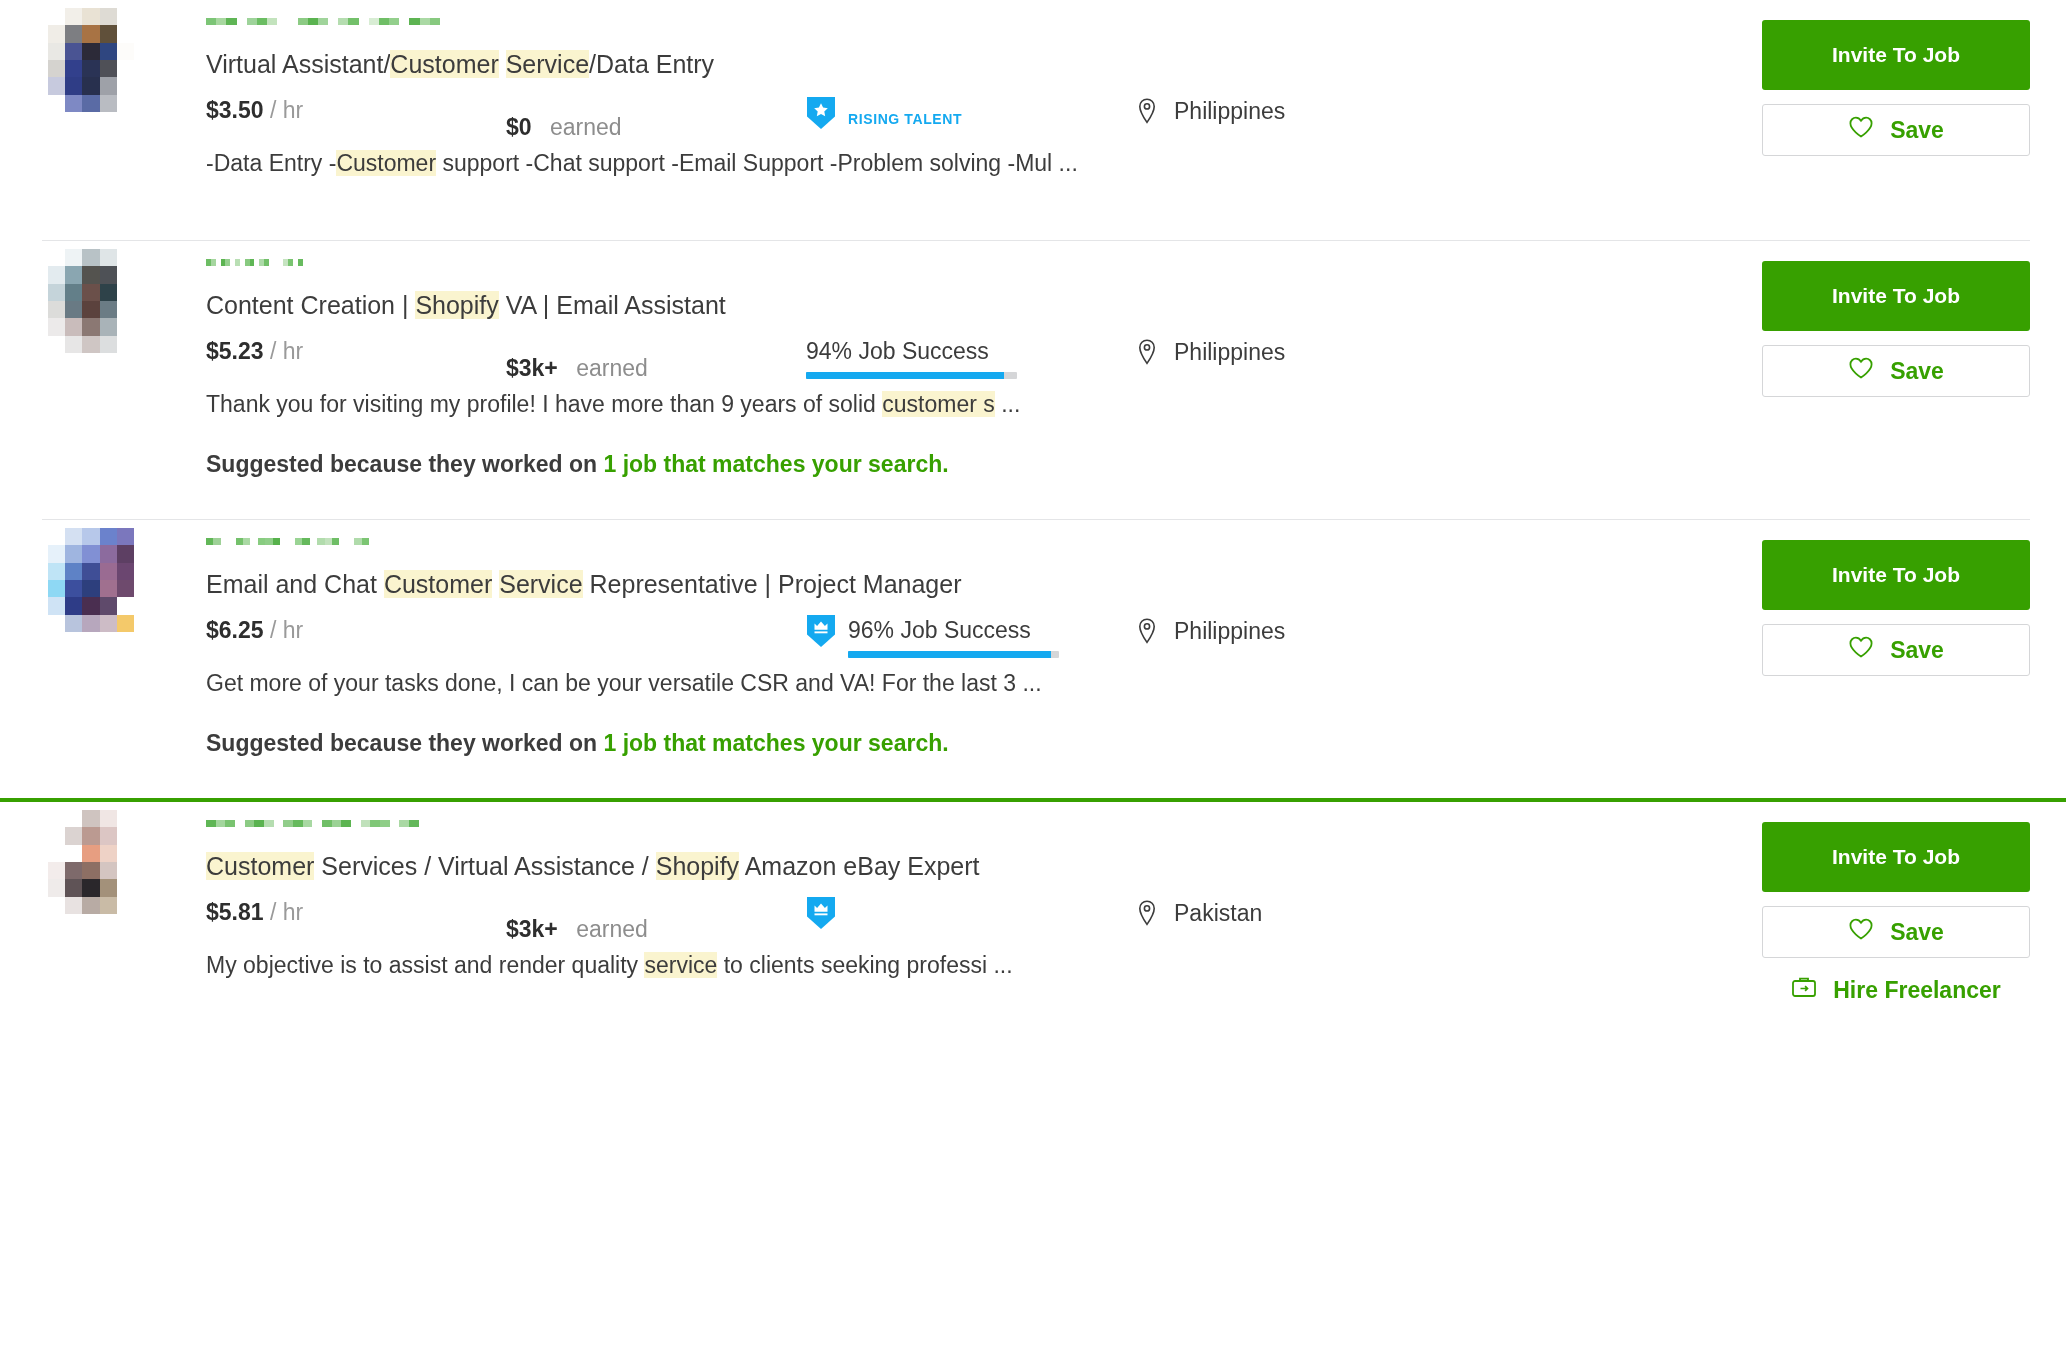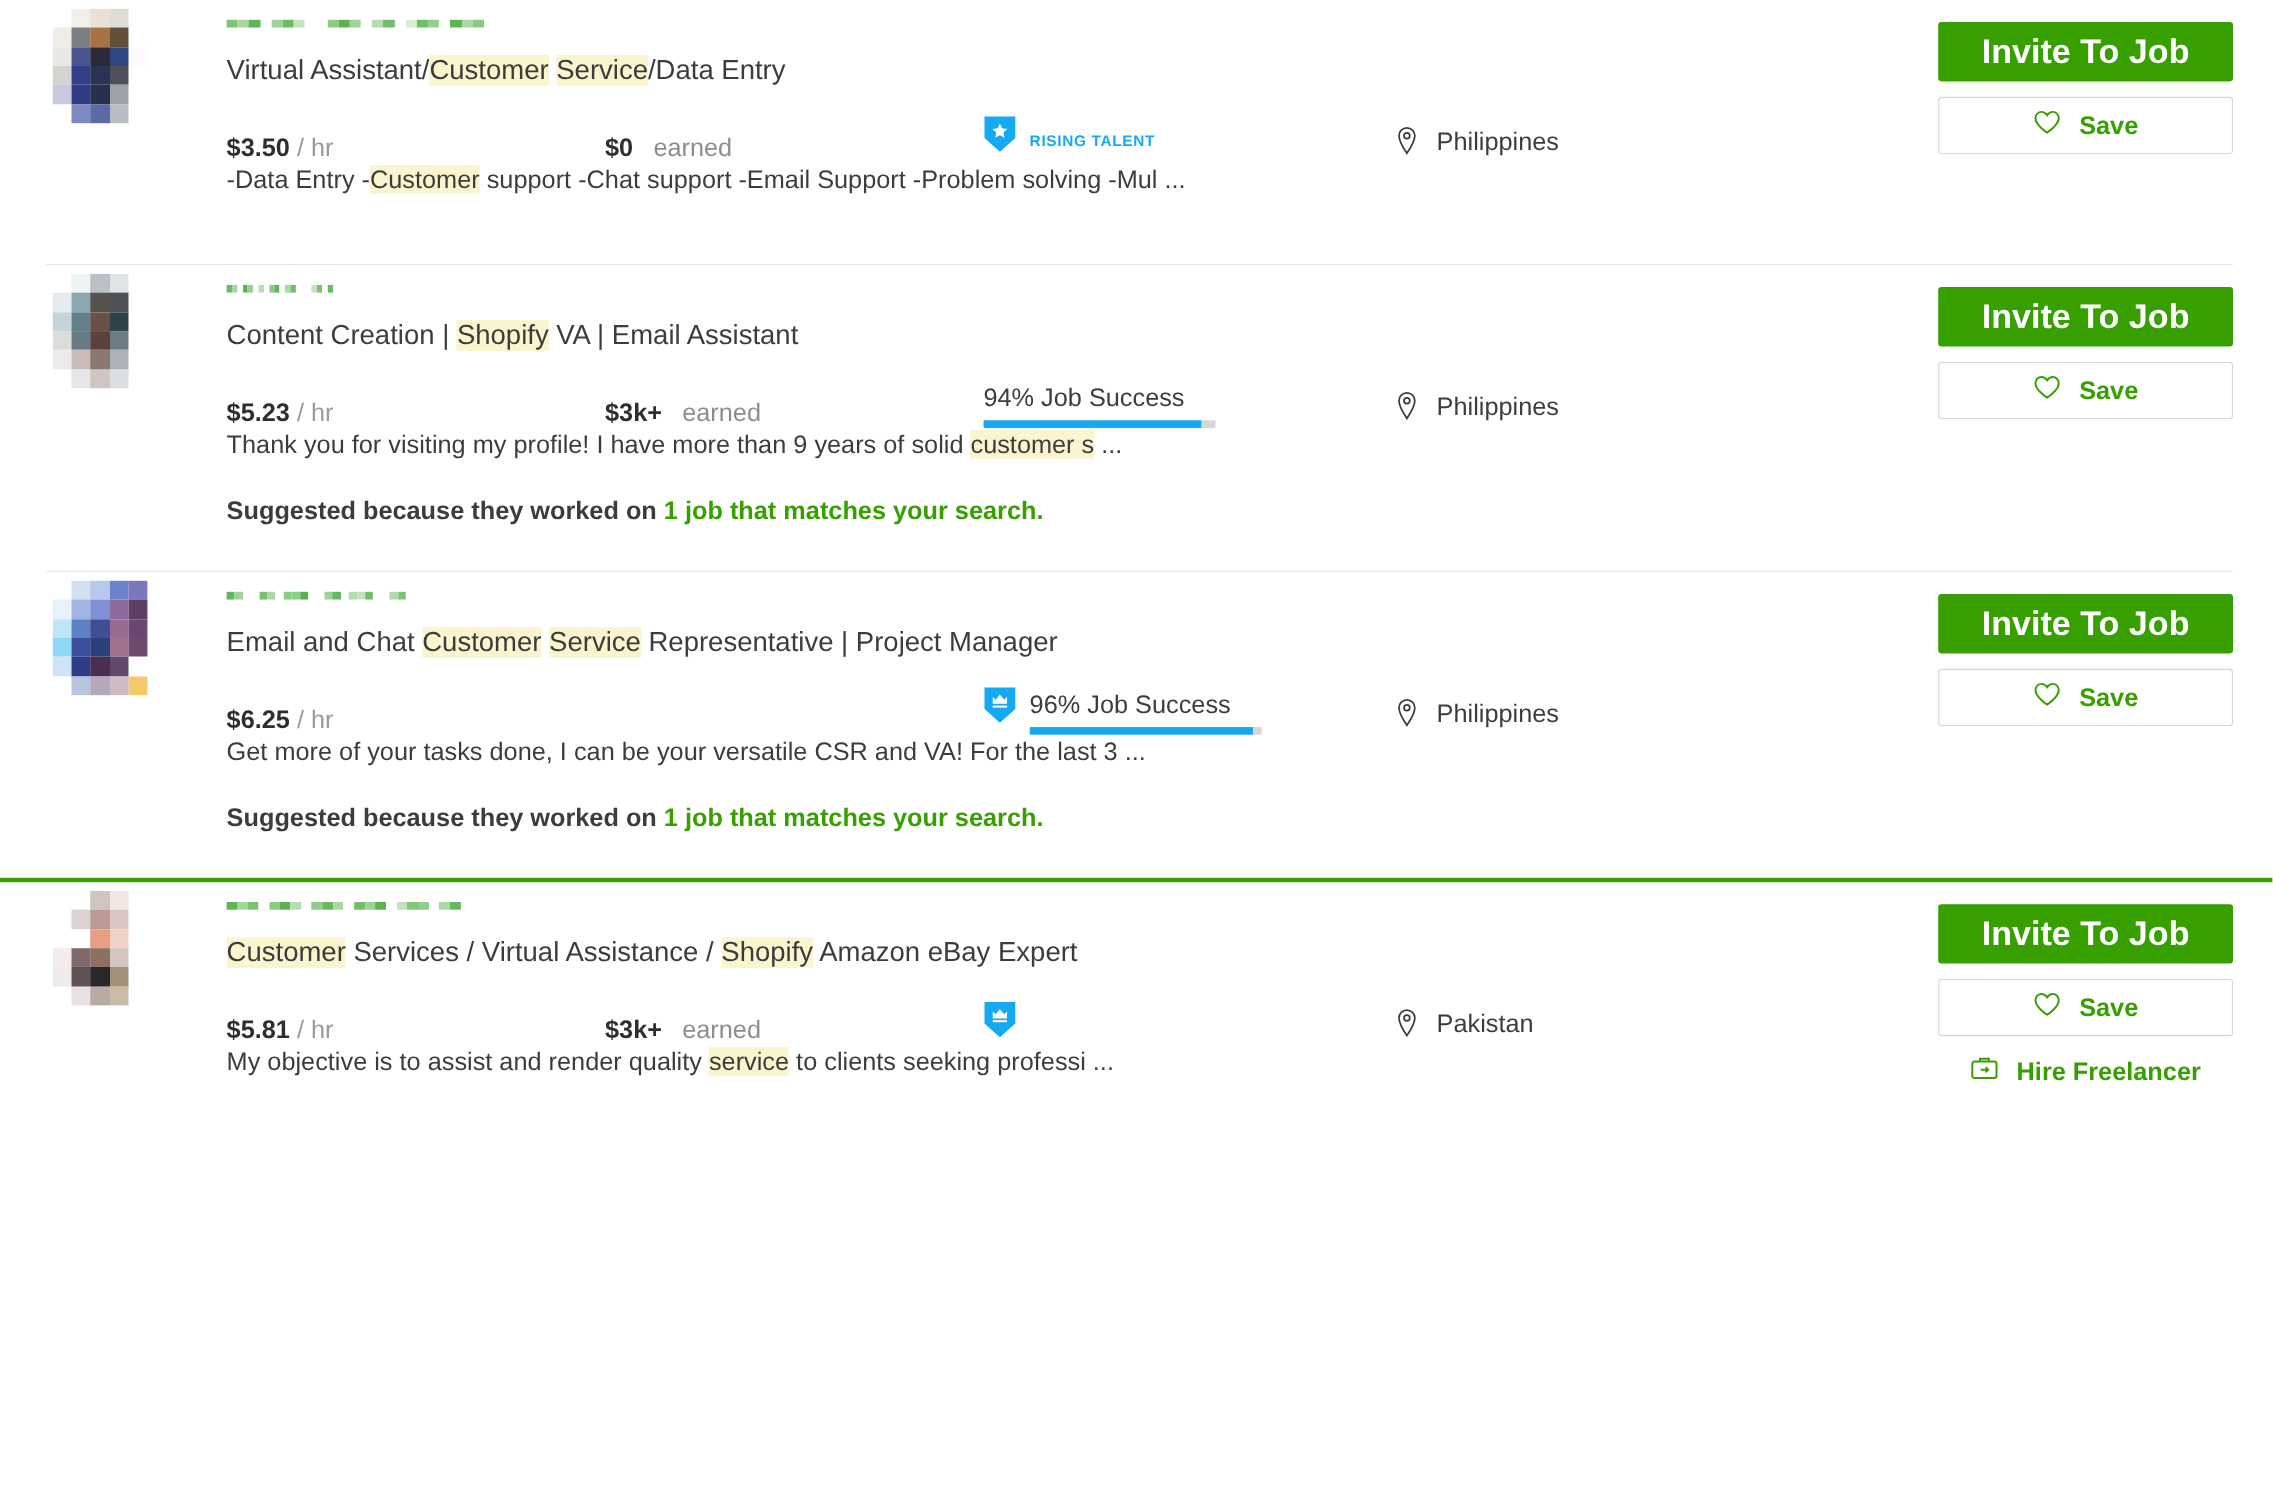--- a/index.html
+++ b/index.html
@@ -61,25 +61,24 @@
     line-height: 32px;
     font-weight: 400;
     color: #3c3c3c;
     margin-bottom: 16px;
     white-space: nowrap;
   }
   .hl { background: #faf4cf; }
 
   .stats-row {
     display: flex;
-    align-items: flex-end;
+    align-items: flex-start;
     height: 52px;
     font-size: 23px;
     line-height: 28px;
-    gap: 44px;
   }
   .stat-rate {
     width: 300px;
     flex: 0 0 300px;
     white-space: nowrap;
   }
   .stat-rate b { font-weight: 700; color: #2e2e2e; }
   .stat-rate .unit { color: #9a9a9a; font-weight: 400; }
 
   .stat-earned {
@@ -167,27 +166,27 @@
   
   .action-col {
     width: 268px;
     flex: 0 0 268px;
     padding-top: 20px;
     display: flex;
     flex-direction: column;
     align-items: stretch;
   }
   .btn-invite {
-    height: 54px;
+    height: 70px;
     background: #37a000;
     color: #ffffff;
     border: none;
     border-radius: 3px;
     font-family: "Liberation Sans", sans-serif;
-    font-size: 31px;
+    font-size: 21px;
     font-weight: 700;
     cursor: pointer;
   }
   .btn-save {
     margin-top: 14px;
     height: 52px;
     background: #ffffff;
     color: #37a000;
     border: 1px solid #d5d6d8;
     border-radius: 3px;

